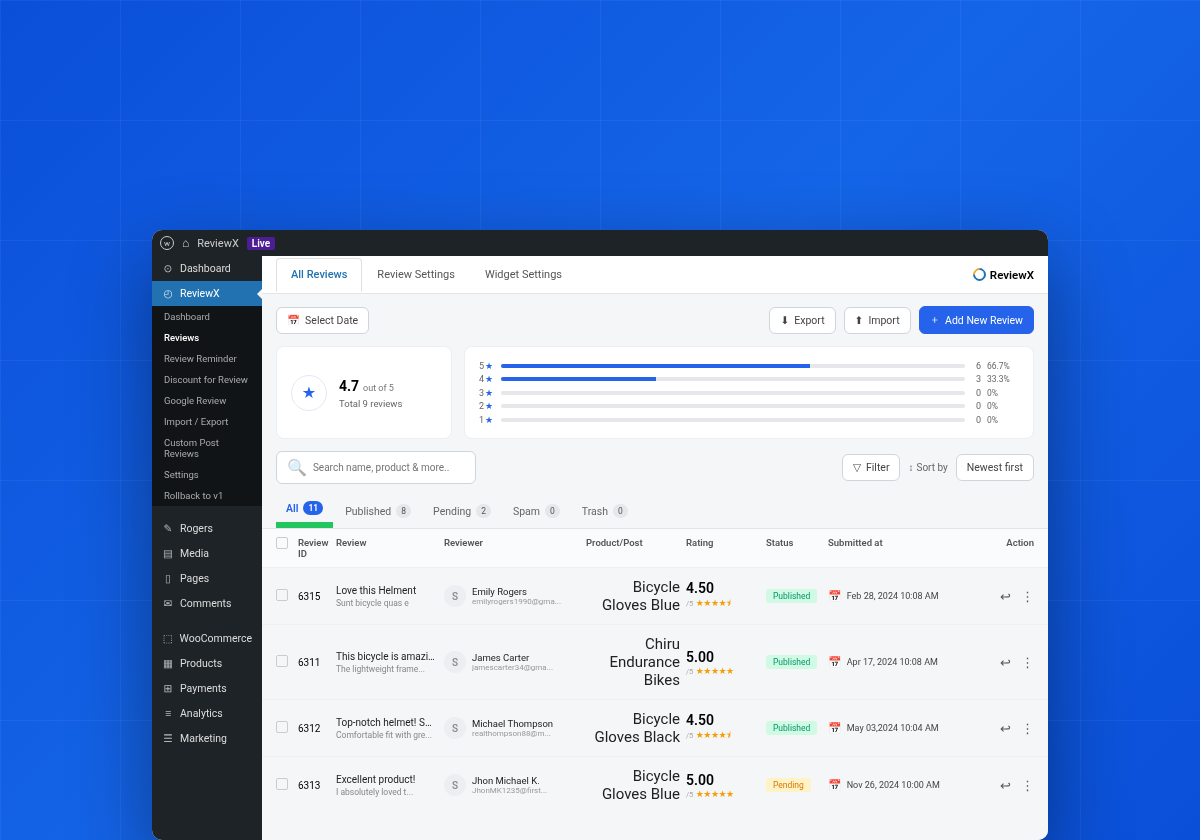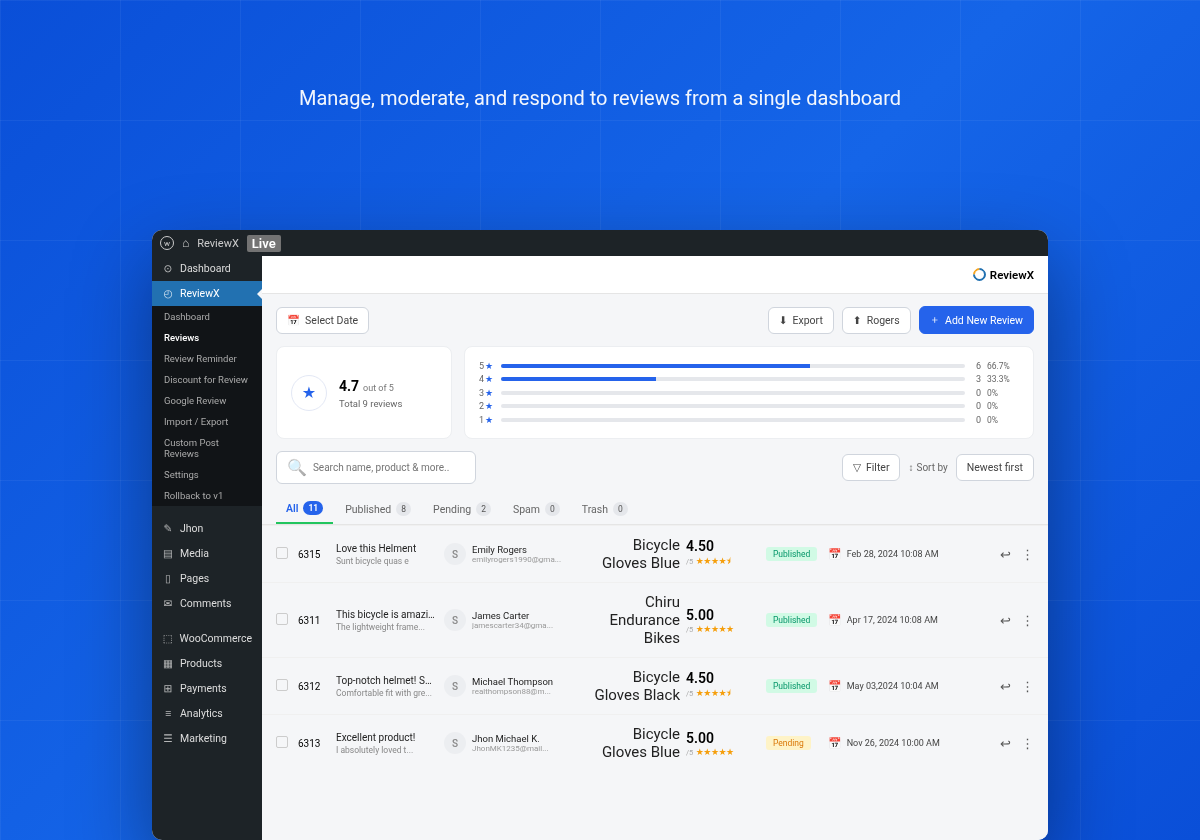--- a/index.html
+++ b/index.html
@@ -5,21 +5,21 @@
 * { margin: 0; padding: 0; box-sizing: border-box; font-family: -apple-system, BlinkMacSystemFont, "Segoe UI", Roboto, sans-serif; }
 body { background: linear-gradient(135deg, #0a4fd8 0%, #1565e8 50%, #0a4fd8 100%); width: 1200px; height: 840px; overflow: hidden; position: relative; }
 .grid-overlay { position: absolute; inset: 0; background-image: linear-gradient(rgba(255,255,255,0.05) 1px, transparent 1px), linear-gradient(90deg, rgba(255,255,255,0.05) 1px, transparent 1px); background-size: 120px 120px; }
 .hero { position: relative; text-align: center; padding-top: 72px; color: #fff; z-index: 2; }
 .hero h1 { font-size: 42px; font-weight: 700; letter-spacing: -0.5px; }
 .hero p { font-size: 20px; margin-top: 14px; font-weight: 400; opacity: 0.95; }
 .app-window { position: absolute; top: 230px; left: 50%; transform: translateX(-50%); width: 896px; height: 610px; background: #f5f6f8; border-radius: 10px; box-shadow: 0 30px 80px rgba(0,0,0,0.4); overflow: hidden; display: flex; flex-direction: column; z-index: 3; }
 .titlebar { height: 26px; background: #1d2327; display: flex; align-items: center; padding: 0 8px; gap: 8px; font-size: 11px; color: #ccc; }
 .titlebar .wp-icon { width: 14px; height: 14px; border: 1.5px solid #ccc; border-radius: 50%; display: inline-flex; align-items: center; justify-content: center; font-size: 8px; }
 .titlebar .home-icon { font-size: 12px; }
-.live-badge { background: #737373; color: #fff; font-size: 13px; padding: 1px 5px; border-radius: 2px; font-weight: 600; }
+.live-badge { background: #4c1d95; color: #fff; font-size: 10px; padding: 1px 5px; border-radius: 2px; font-weight: 600; }
 .body { flex: 1; display: flex; overflow: hidden; }
 .sidebar { width: 110px; background: #1d2327; color: #ddd; font-size: 10.5px; overflow-y: auto; }
 .sidebar .item { padding: 6px 10px; display: flex; align-items: center; gap: 6px; cursor: pointer; }
 .sidebar .item.active { background: #2271b1; color: #fff; position: relative; }
 .sidebar .item.active::after { content: ''; position: absolute; right: -1px; top: 50%; transform: translateY(-50%); border: 6px solid transparent; border-right-color: #f5f6f8; }
 .sidebar .subitem { padding: 5px 10px 5px 12px; font-size: 9.5px; color: #aaa; cursor: pointer; background: #111417; }
 .sidebar .subitem.active { color: #fff; font-weight: 500; }
 .sidebar .icon { width: 12px; display: inline-block; text-align: center; opacity: 0.8; }
 .main { flex: 1; display: flex; flex-direction: column; background: #f5f6f8; overflow: hidden; }
 .tabs { background: #fff; border-bottom: 1px solid #e5e5e5; display: flex; align-items: center; padding: 0 14px; height: 38px; position: relative; }
@@ -44,21 +44,21 @@
 .bar-row .lbl .s { color: #2563eb; font-size: 9px; }
 .bar-row .track { flex: 1; height: 4px; background: #e5e7eb; border-radius: 3px; overflow: hidden; }
 .bar-row .fill { height: 100%; background: #2563eb; }
 .bar-row .cnt { width: 10px; text-align: right; }
 .bar-row .pct { width: 32px; text-align: left; font-size: 8.5px; }
 .search-row { display: flex; align-items: center; gap: 8px; padding: 0 14px 10px; }
 .search-box { background: #fff; border: 1px solid #d0d5dd; border-radius: 6px; padding: 6px 10px; display: flex; align-items: center; gap: 6px; flex: 0 0 200px; }
 .search-box input { border: none; outline: none; font-size: 10px; flex: 1; }
 .status-tabs { display: flex; gap: 2px; padding: 0 14px; border-bottom: 1px solid #e5e5e5; font-size: 10.5px; }
 .status-tab { padding: 7px 10px; color: #666; cursor: pointer; display: flex; align-items: center; gap: 5px; }
-.status-tab.active { color: #2563eb; border-bottom: 2px solid #22c55e; font-weight: 600; }
+.status-tab.active { color: #2563eb; border-bottom: 6px solid #22c55e; font-weight: 600; }
 .count-pill { background: #e5e7eb; color: #555; border-radius: 9px; padding: 0 5px; font-size: 8.5px; min-width: 14px; text-align: center; line-height: 14px; }
 .status-tab.active .count-pill { background: #2563eb; color: #fff; }
 .table { flex: 1; overflow: auto; font-size: 10px; }
 .thead { display: flex; padding: 8px 14px; color: #555; font-weight: 600; font-size: 9.5px; background: #fafbfc; }
 .trow { display: flex; padding: 10px 14px; border-top: 1px solid #f0f0f0; align-items: center; }
 .c-chk { width: 22px; }
 .c-id { width: 38px; }
 .c-rev { width: 108px; padding-right: 8px; }
 .c-reviewer { width: 142px; display: flex; align-items: center; gap: 6px; padding-right: 8px; }
 .c-prod { width: 100px; padding-right: 6px; }
@@ -83,21 +83,20 @@
 .cal-icon { color: #888; font-size: 11px; }
 .date-txt { font-size: 9px; color: #444; }
 .reply-icon, .more-icon { cursor: pointer; font-size: 13px; }
 </style>
 </head>
 <body>
 
 <div class="grid-overlay"></div>
 
 <div class="hero">
-  <p>Manage, moderate, and respond to reviews from a single dashboard</p>
 </div>
 
 <div class="app-window">
   <div class="titlebar">
     <span class="wp-icon">w</span>
     <span class="home-icon">⌂</span>
     <span>ReviewX</span>
     <span class="live-badge">Live</span>
   </div>
   <div class="body">
@@ -120,21 +119,21 @@
           <div class="subitem">Google Review</div>
           <div class="subitem">Import / Export</div>
           <div class="subitem">Custom Post Reviews</div>
           <div class="subitem">Settings</div>
           <div class="subitem">Rollback to v1</div>
         </div>
       <div style="height:10px"></div>
       <div id="sb2">
           <div class="item">
             <span class="icon">✎</span>
-            <span>Jhon</span>
+            <span>Rogers</span>
           </div>
           <div class="item">
             <span class="icon">▤</span>
             <span>Media</span>
           </div>
           <div class="item">
             <span class="icon">▯</span>
             <span>Pages</span>
           </div>
           <div class="item">
@@ -161,38 +160,43 @@
             <span>Analytics</span>
           </div>
           <div class="item">
             <span class="icon">☰</span>
             <span>Marketing</span>
           </div>
         </div>
     </div>
     <div class="main">
       <div class="tabs">
+        <div id="tabs-container" style="display:flex">
+            <div class="tab active">All Reviews</div>
+            <div class="tab">Review Settings</div>
+            <div class="tab">Widget Settings</div>
+          </div>
         <div class="brand">
           <span class="brand-circle"></span>
           <span>ReviewX</span>
         </div>
       </div>
       <div class="toolbar">
         <button class="btn">
             <span>📅</span>
             <span>Select Date</span>
           </button>
         <div class="spacer"></div>
         <button class="btn">
             <span>⬇</span>
             <span>Export</span>
           </button>
         <button class="btn">
             <span>⬆</span>
-            <span>Rogers</span>
+            <span>Import</span>
           </button>
         <button class="btn primary">
             <span>＋</span>
             <span>Add New Review</span>
           </button>
       </div>
       <div class="stats-row">
         <div class="stat-card summary">
           <div class="star-circle">★</div>
           <div class="summary-text">
@@ -277,20 +281,31 @@
           <div class="status-tab">
             <span>Spam</span>
             <span class="count-pill">0</span>
           </div>
           <div class="status-tab">
             <span>Trash</span>
             <span class="count-pill">0</span>
           </div>
         </div>
       <div class="table">
+        <div class="thead">
+          <div class="c-chk"><span class="chk"></span></div>
+          <div class="c-id">Review ID</div>
+          <div class="c-rev">Review</div>
+          <div class="c-reviewer" style="display:block">Reviewer</div>
+          <div class="c-prod">Product/Post</div>
+          <div class="c-rating">Rating</div>
+          <div class="c-status">Status</div>
+          <div class="c-date" style="display:block">Submitted at</div>
+          <div class="c-action" style="display:block;text-align:right">Action</div>
+        </div>
         <div id="tbody">
             <div class="trow">
     <div class="c-chk"><span class="chk"></span></div>
     <div class="c-id">6315</div>
     <div class="c-rev">
                 <div class="rev-title">Love this Helment</div>
                 <div class="rev-body">Sunt bicycle quas e</div>
               </div>
     <div class="c-reviewer">
                 <div class="avatar">S</div>
@@ -382,21 +397,21 @@
     <div class="c-chk"><span class="chk"></span></div>
     <div class="c-id">6313</div>
     <div class="c-rev">
                 <div class="rev-title">Excellent product!</div>
                 <div class="rev-body">I absolutely loved t...</div>
               </div>
     <div class="c-reviewer">
                 <div class="avatar">S</div>
                 <div class="reviewer-info">
                   <div class="rev-name">Jhon Michael K.</div>
-                  <div class="rev-email">JhonMK1235@mail...</div>
+                  <div class="rev-email">JhonMK1235@first...</div>
                 </div>
               </div>
     <div class="c-prod">
                 <div class="prod">Bicycle Gloves Blue</div>
               </div>
     <div class="c-rating">
                 <div><span class="rating-val">5.00</span></div>
                 <div><span class="rating-sub">/5</span> <span class="stars">★★★★★</span></div>
               </div>
     <div class="c-status"><span class="badge pending">Pending</span></div>

